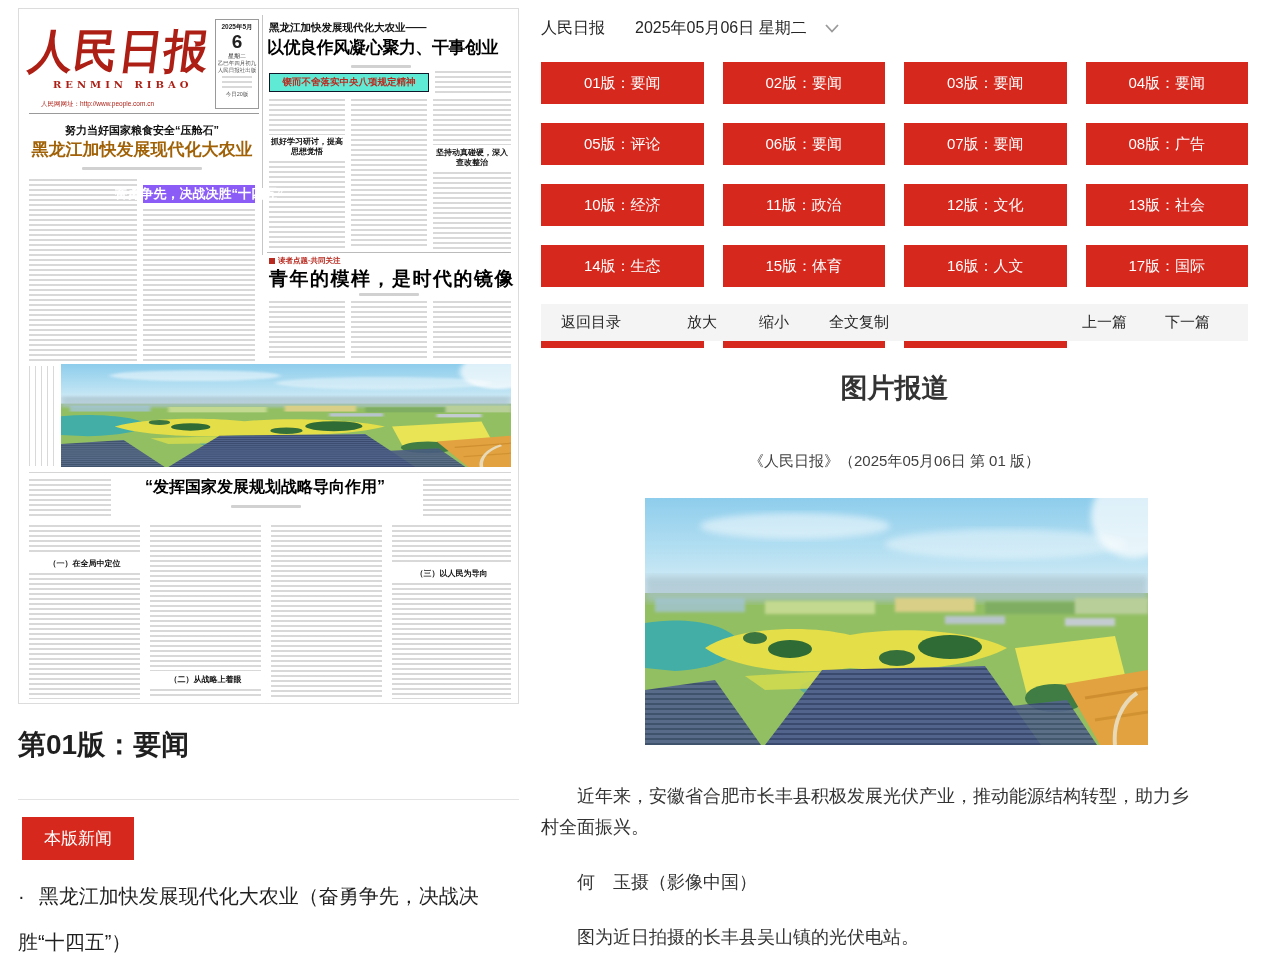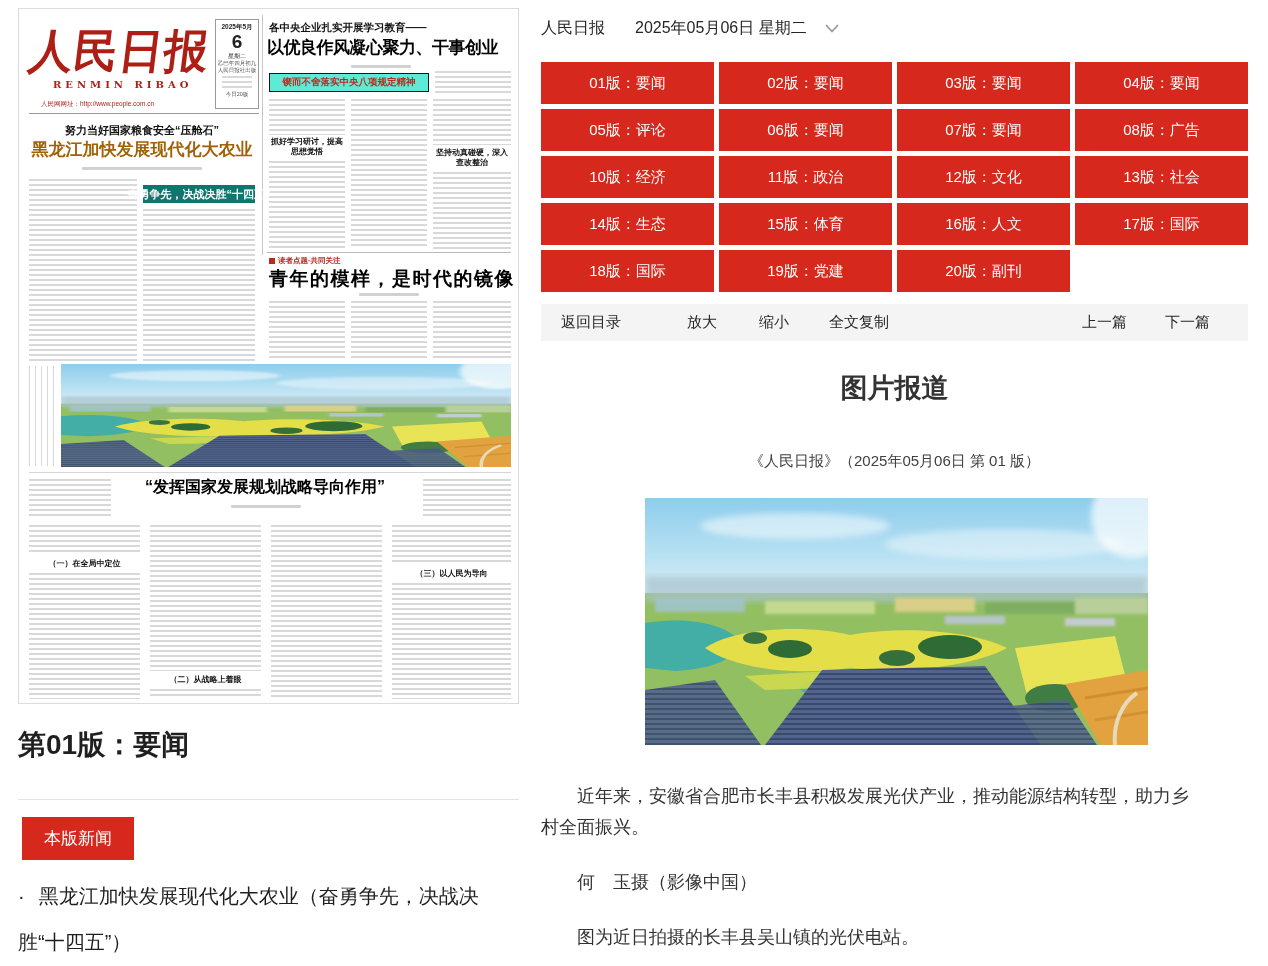--- a/index.html
+++ b/index.html
@@ -35,22 +35,22 @@
   .hrule { border-top:1px solid #9a9a9a; }
   .k1 { left:250px; top:12px; width:242px; font-weight:bold; font-size:10.5px; color:#111; }
   .h1x { left:248px; top:27px; width:246px; font-weight:bold; font-size:17px;
         letter-spacing:-.5px; white-space:nowrap; color:#000; }
   .redbox-outline { left:250px; top:64px; width:160px; height:19px; border:1px solid #0f172a;
         background:#5eead4; color:#b92b20; font-weight:bold; font-size:9.5px;
         display:flex; align-items:center; justify-content:center; white-space:nowrap; }
   .k2 { left:10px; top:114px; width:226px; text-align:center; font-weight:bold; font-size:11px; color:#111; }
   .h2x { left:10px; top:129px; width:226px; text-align:center; font-weight:bold;
          font-size:17px; white-space:nowrap; color:#a16207; }
-  .redbox-solid { left:124px; top:176px; width:112px; height:18px; background:#0f766e;
-        color:#fff; font-weight:bold; font-size:11px; display:flex; align-items:center;
+  .redbox-solid { left:124px; top:176px; width:112px; height:18px; background:#8b5cf6;
+        color:#fff; font-weight:bold; font-size:13px; display:flex; align-items:center;
         justify-content:center; white-space:nowrap; }
   .subhead { position:absolute; font-weight:bold; font-size:8px; color:#111;
         text-align:center; line-height:10px; }
   .rd-label { left:250px; top:247px; font-size:7.5px; font-weight:bold; color:#b92b20;
         display:flex; align-items:center; gap:3px; }
   .rd-ico { width:6px; height:6px; background:#b92b20; display:inline-block; }
   .h3x { left:250px; top:257px; width:242px; font-weight:bold; font-size:19px;
         letter-spacing:1.5px; white-space:nowrap; color:#000; }
   .h4x { left:100px; top:468px; width:292px; text-align:center; font-weight:bold;
         font-size:16px; white-space:nowrap; color:#000000; }
@@ -62,21 +62,21 @@
         padding:10px 22px; display:inline-block; }
   .news-item { left:18px; top:873px; width:480px; font-size:20px; line-height:46px;
         color:#1f1f1f; cursor:pointer; }
   .news-item .blt { margin-right:14px; }
 
   
   .r-header { left:541px; top:18px; display:flex; align-items:center; font-size:16px; color:#262626; }
   .r-header .brand { margin-right:30px; }
   .r-header .chev { margin-left:18px; display:flex; align-items:center; cursor:pointer; }
   .grid { left:541px; top:62px; width:707px; display:grid;
-        grid-template-columns:repeat(4,1fr); gap:5px; }
+        grid-template-columns:repeat(4,1fr); gap:19px; }
   .cell { height:42px; background:#d6281d; color:#fff; font-size:15px;
         display:flex; align-items:center; justify-content:center; cursor:pointer; }
   .toolbar { left:541px; top:304px; width:707px; height:37px; background:#f4f4f5;
         display:flex; align-items:center; padding:0 38px 0 20px; font-size:15px; color:#262626; }
   .toolbar .tb { cursor:pointer; }
   .tb-back { margin-right:66px; } .tb-in { margin-right:42px; } .tb-out { margin-right:40px; }
   .tb-prev { margin-left:auto; margin-right:38px; }
   .a-title { left:541px; top:370px; width:707px; text-align:center; font-size:27px;
         font-weight:bold; color:#333; }
   .a-source { left:541px; top:452px; width:707px; text-align:center; font-size:15px; color:#404040; }
@@ -151,21 +151,21 @@
     <div class="db-day">6</div>
     <div class="db-sm">星期二</div>
     <div class="db-xs">乙巳年四月初九</div>
     <div class="db-xs">人民日报社出版</div>
     <div class="ft" style="position:relative;left:6px;top:2px;width:30px;height:14px"></div>
     <div class="db-xs" style="margin-top:3px">今日20版</div>
   </div>
   <div class="abs hrule" style="left:10px;top:104px;width:230px"></div>
   <div class="abs vrule"></div>
 
-  <div class="abs k1">各中央企业扎实开展学习教育——</div>
+  <div class="abs k1">黑龙江加快发展现代化大农业——</div>
   <div class="abs h1x">以优良作风凝心聚力、干事创业</div>
   <div class="bar" style="left:332px;top:56px;width:60px"></div>
   <div class="abs redbox-outline">锲而不舍落实中央八项规定精神</div>
   <div class="ft" style="left:416px;top:62px;width:76px;height:24px"></div>
   <div class="ft" style="left:250px;top:90px;width:76px;height:36px"></div>
   <div class="subhead" style="left:250px;top:128px;width:76px">抓好学习研讨，提高思想觉悟</div>
   <div class="ft" style="left:250px;top:152px;width:76px;height:88px"></div>
   <div class="ft" style="left:332px;top:90px;width:76px;height:150px"></div>
   <div class="ft" style="left:414px;top:90px;width:78px;height:46px"></div>
   <div class="subhead" style="left:414px;top:139px;width:78px">坚持动真碰硬，深入查改整治</div>

